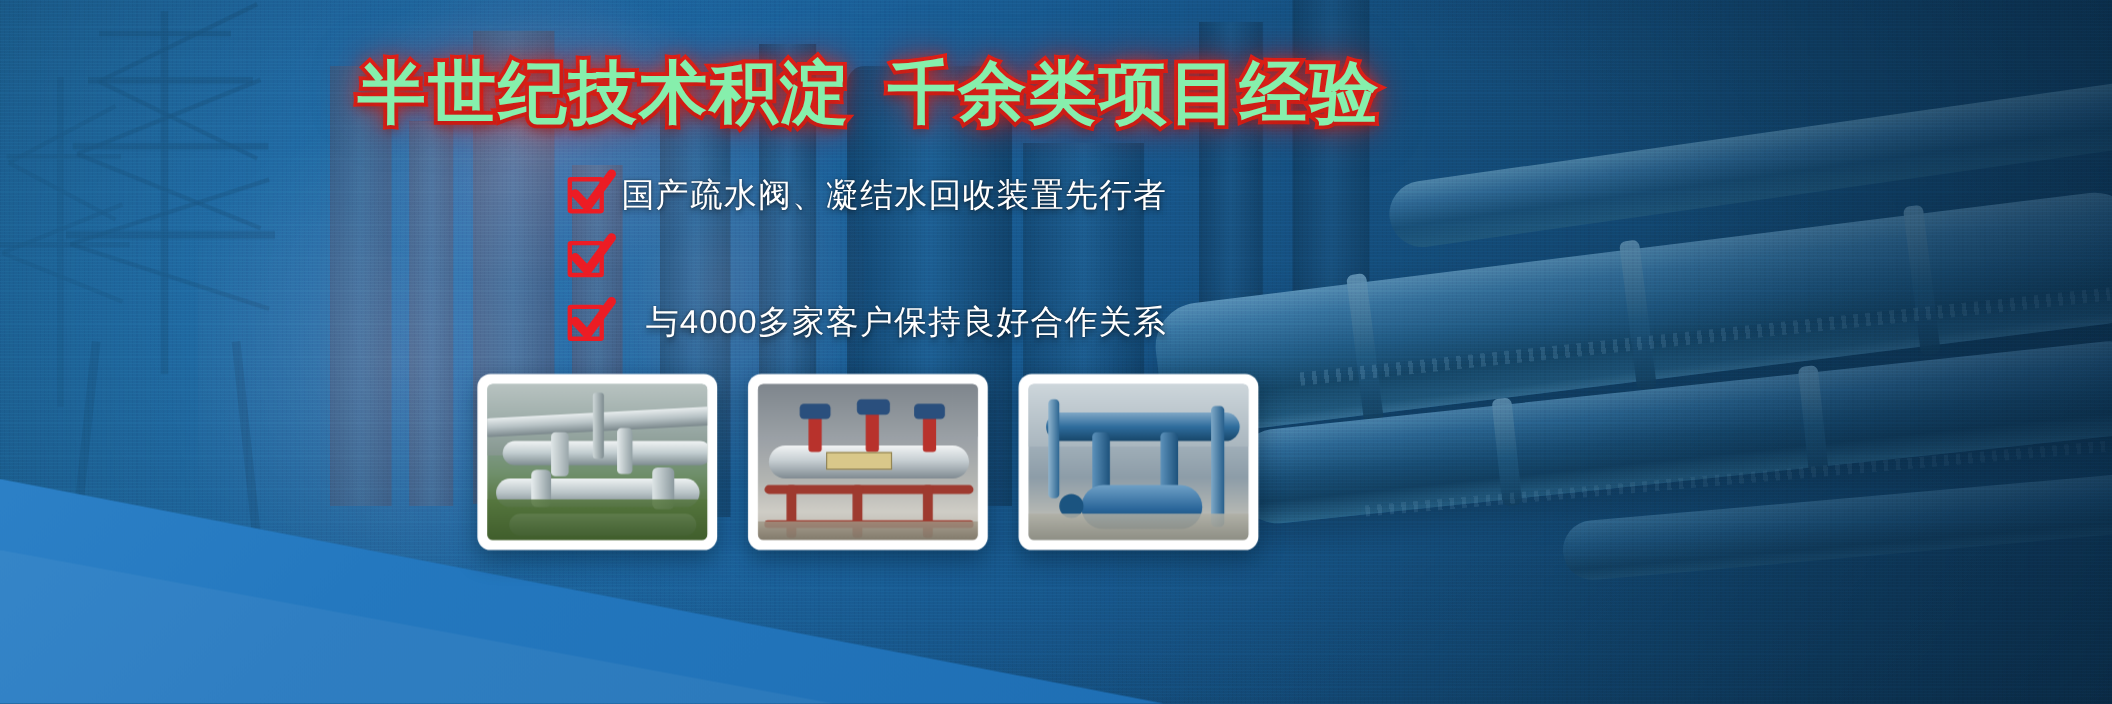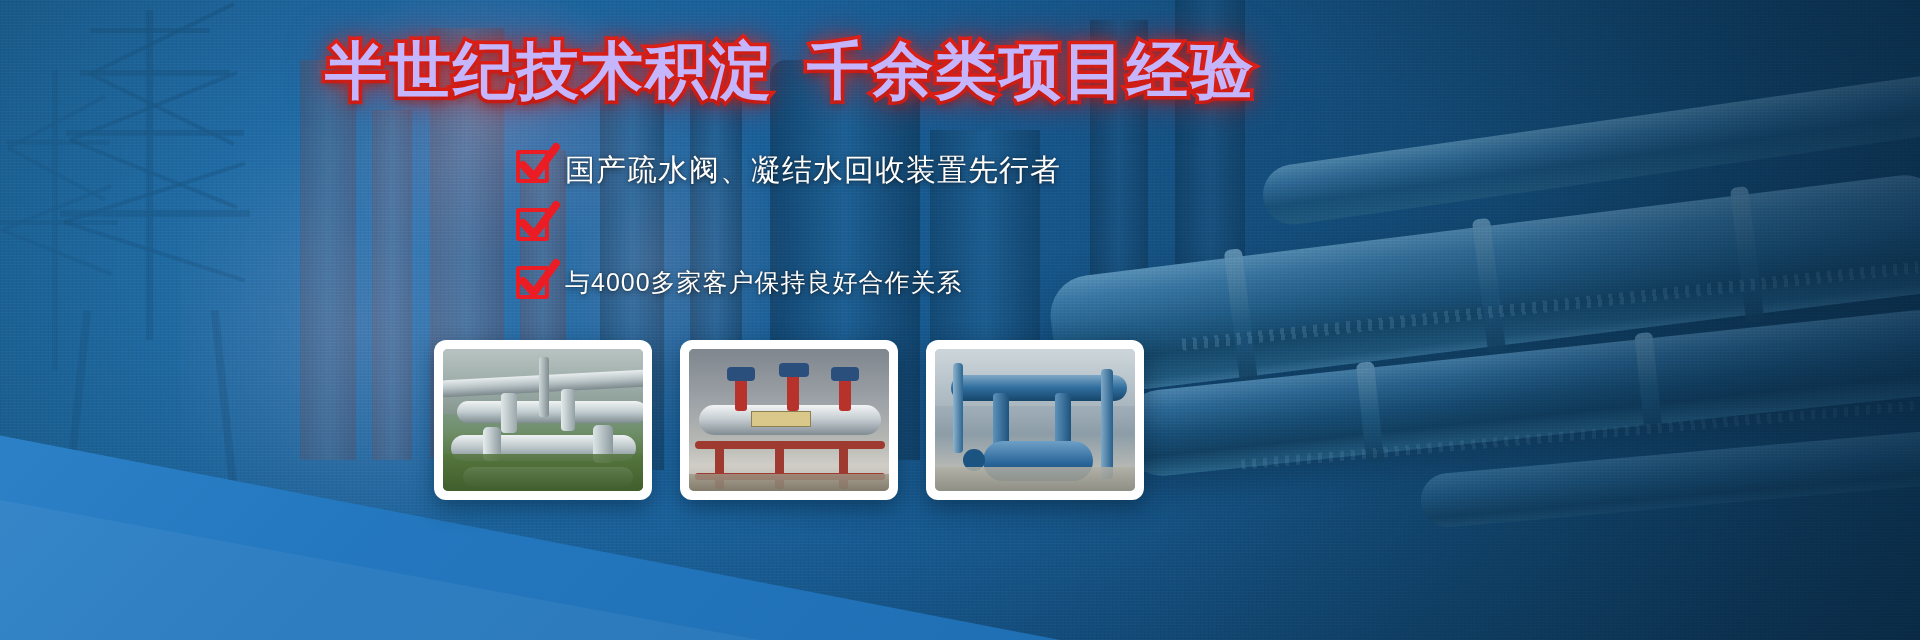--- a/index.html
+++ b/index.html
@@ -82,46 +82,46 @@
     clip-path:polygon(0 38%, 1060px 100%, 0 100%);
   }
   .wedge2{
     position:absolute;left:0;bottom:0;width:760px;height:250px;
     background:rgba(255,255,255,.05);
     clip-path:polygon(0 44%, 760px 100%, 0 100%);
   }
 
   
   .headline{
-    position:absolute;left:0;top:38px;width:1580px;text-align:center;
+    position:absolute;left:0;top:52px;width:1580px;text-align:center;
     font-size:62px;line-height:1.05;font-weight:bold;letter-spacing:2px;
-    color:#c4b5fd;white-space:nowrap;
+    color:#86efac;white-space:nowrap;
     -webkit-text-stroke:7px #e2231a;
     paint-order:stroke fill;
     text-shadow:
       0 0 14px rgba(226,35,26,.95),
       0 0 26px rgba(226,35,26,.8),
       0 0 44px rgba(226,35,26,.55),
       0 4px 10px rgba(0,0,0,.45);
   }
   .headline .gap{display:inline-block;width:34px;}
 
   
   .bullets{position:absolute;left:516px;top:150px;width:900px;}
-  .bullet{display:flex;height:54px;margin-bottom:4px;}
+  .bullet{display:flex;align-items:center;height:54px;margin-bottom:4px;}
   .chk{
     position:relative;width:33px;height:33px;flex:0 0 33px;
     border:4px solid #ec1c24;border-radius:3px;margin-right:16px;
   }
   .chk svg{position:absolute;left:-5px;top:-12px;width:46px;height:46px;overflow:visible;}
   .bullet-text{
     font-size:30px;color:#ffffff;font-weight:500;letter-spacing:1px;white-space:nowrap;
     text-shadow:0 2px 6px rgba(0,0,0,.55),0 0 2px rgba(0,0,0,.5);
   }
-  .bullet:nth-child(3) .bullet-text{font-size:25px;}
+  .bullet:nth-child(3) .bullet-text{font-size:30px;margin-left:22px;}
 
   
   .cards{position:absolute;left:434px;top:340px;display:flex;gap:28px;}
   .card{
     width:218px;height:160px;background:#ffffff;border-radius:12px;padding:9px;
     box-shadow:0 8px 22px rgba(3,26,45,.45);
   }
   .card-img{width:100%;height:100%;border-radius:5px;overflow:hidden;position:relative;}
 
   

